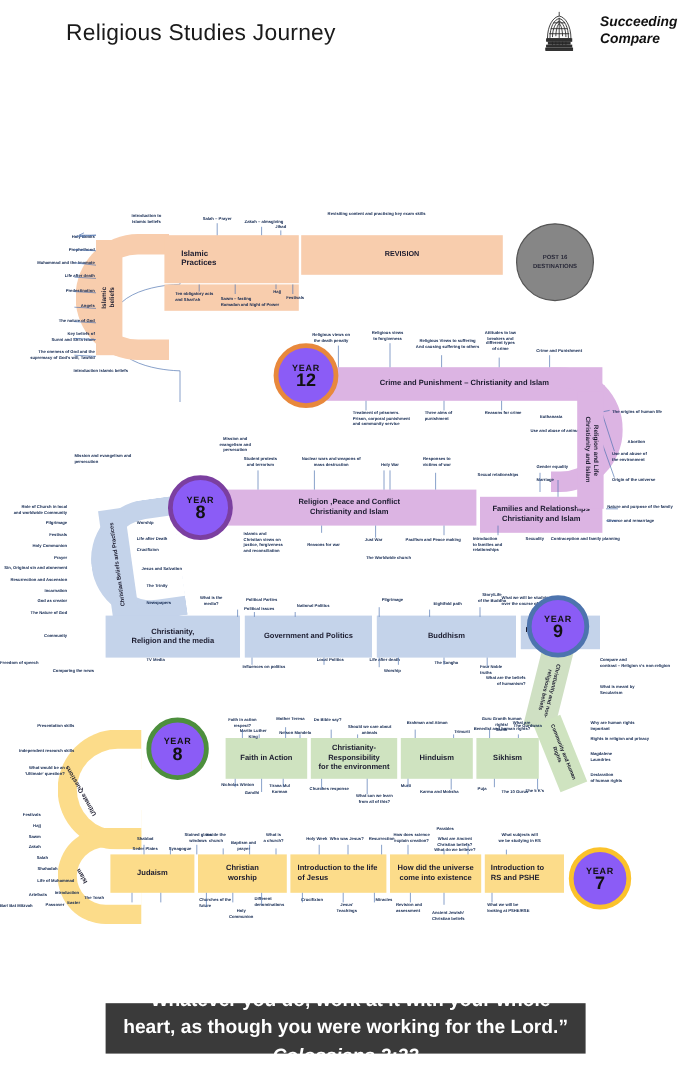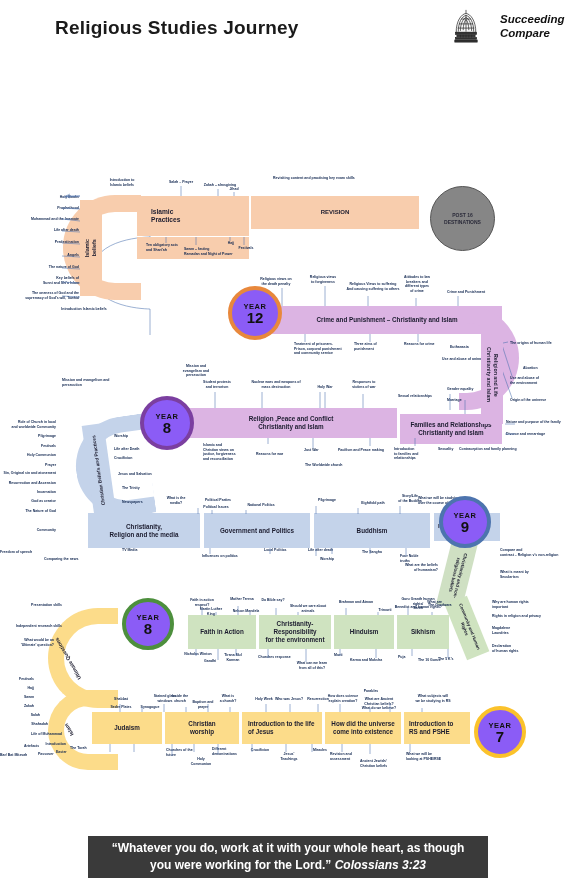--- a/index.html
+++ b/index.html
@@ -2,21 +2,21 @@
 <html><head>
 <meta charset="utf-8">
 <title>Religious Studies Journey</title>
 <style>
   html,body{margin:0;padding:0;background:#fff;}
   body{width:577px;height:892px;position:relative;overflow:hidden;
        font-family:"Liberation Sans",sans-serif;color:#1a1a1a;}
   .page{position:absolute;inset:0;}
 
   
-  .title{position:absolute;left:55px;top:17px;font-size:19px;font-weight:bold;
+  .title{position:absolute;left:55px;top:17px;font-size:19px;font-weight:normal;
          letter-spacing:.2px;white-space:nowrap;}
   .logo-wrap{position:absolute;left:452px;top:8px;display:flex;align-items:center;gap:20px;}
   .logo-mark{width:28px;height:36px;}
   .logo-text{font-size:11.5px;font-style:italic;line-height:1.25;font-weight:600;color:#111;}
 
   .intro{position:absolute;left:88px;top:58px;width:420px;height:52px;
          border:1.6px solid #000;box-sizing:border-box;padding:6px 7px 0 7px;}
   .intro p{margin:0;font-size:7.4px;line-height:1.65;font-weight:600;color:#111;}
 
   
@@ -47,21 +47,21 @@
           justify-content:center;text-align:center;font-size:5px;font-weight:bold;
           color:#2b2b3a;line-height:1.3;z-index:5;}
 
   .vtext{writing-mode:vertical-rl;}
   .vtext.rev{writing-mode:vertical-rl;transform:rotate(180deg);}
 
   
   .footer{position:absolute;left:88px;top:836px;width:400px;height:42px;background:#3a3a3a;
           display:flex;align-items:center;justify-content:center;text-align:center;
           padding:0 14px;box-sizing:border-box;}
-  .footer p{margin:0;font-size:12px;font-weight:bold;color:#fff;line-height:1.45;}
+  .footer p{margin:0;font-size:16px;font-weight:bold;color:#fff;line-height:1.45;}
   .footer i{font-style:italic;}
 </style>
 </head>
 <body>
 
 <div class="page">
 
   
   <div class="title">Religious Studies  Journey</div>
 

